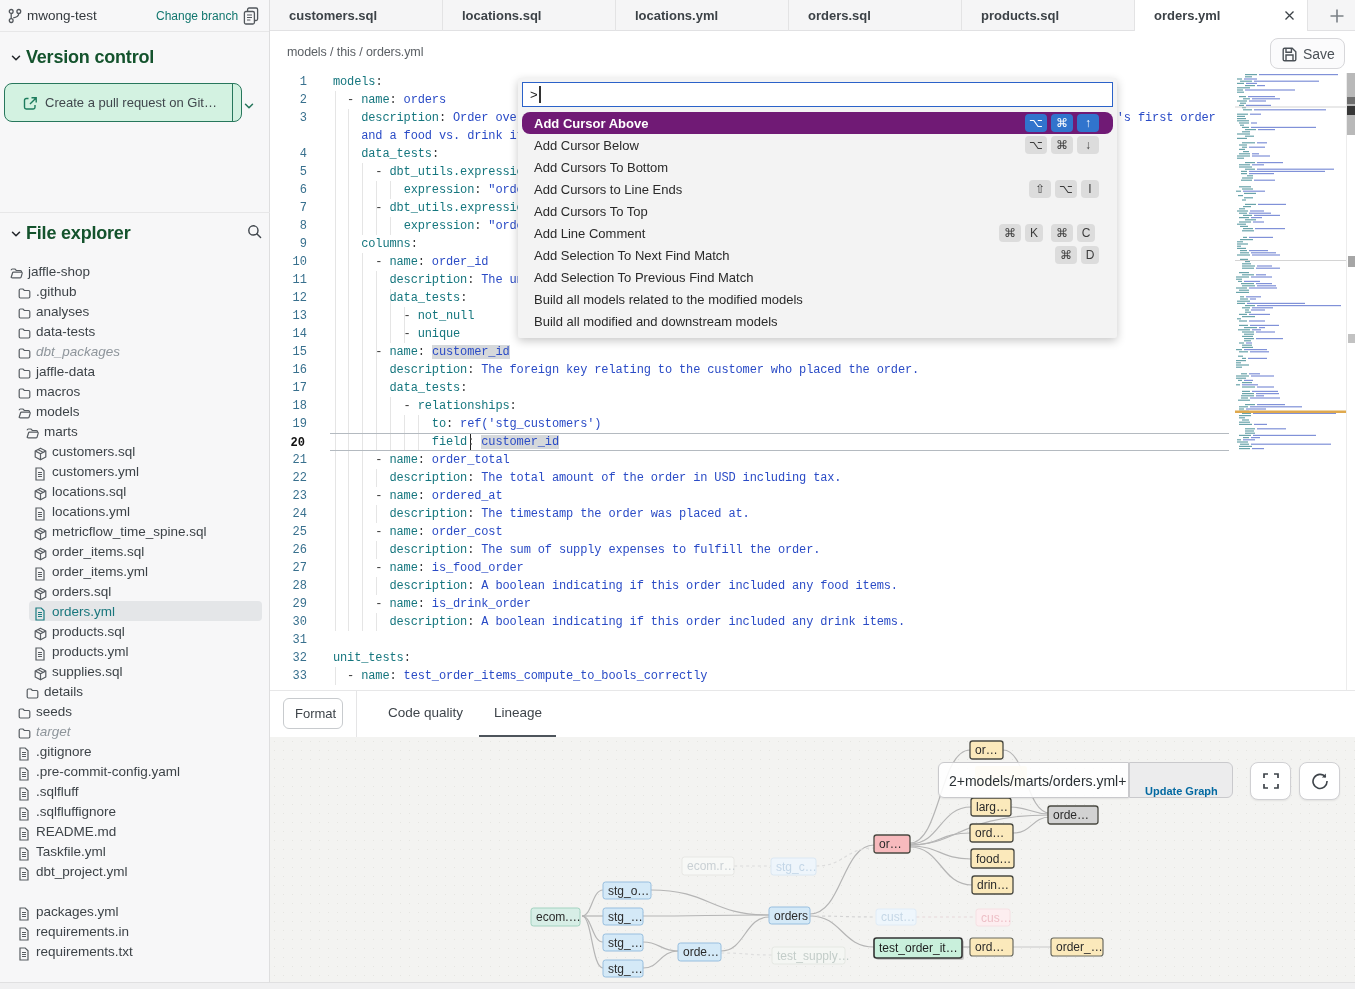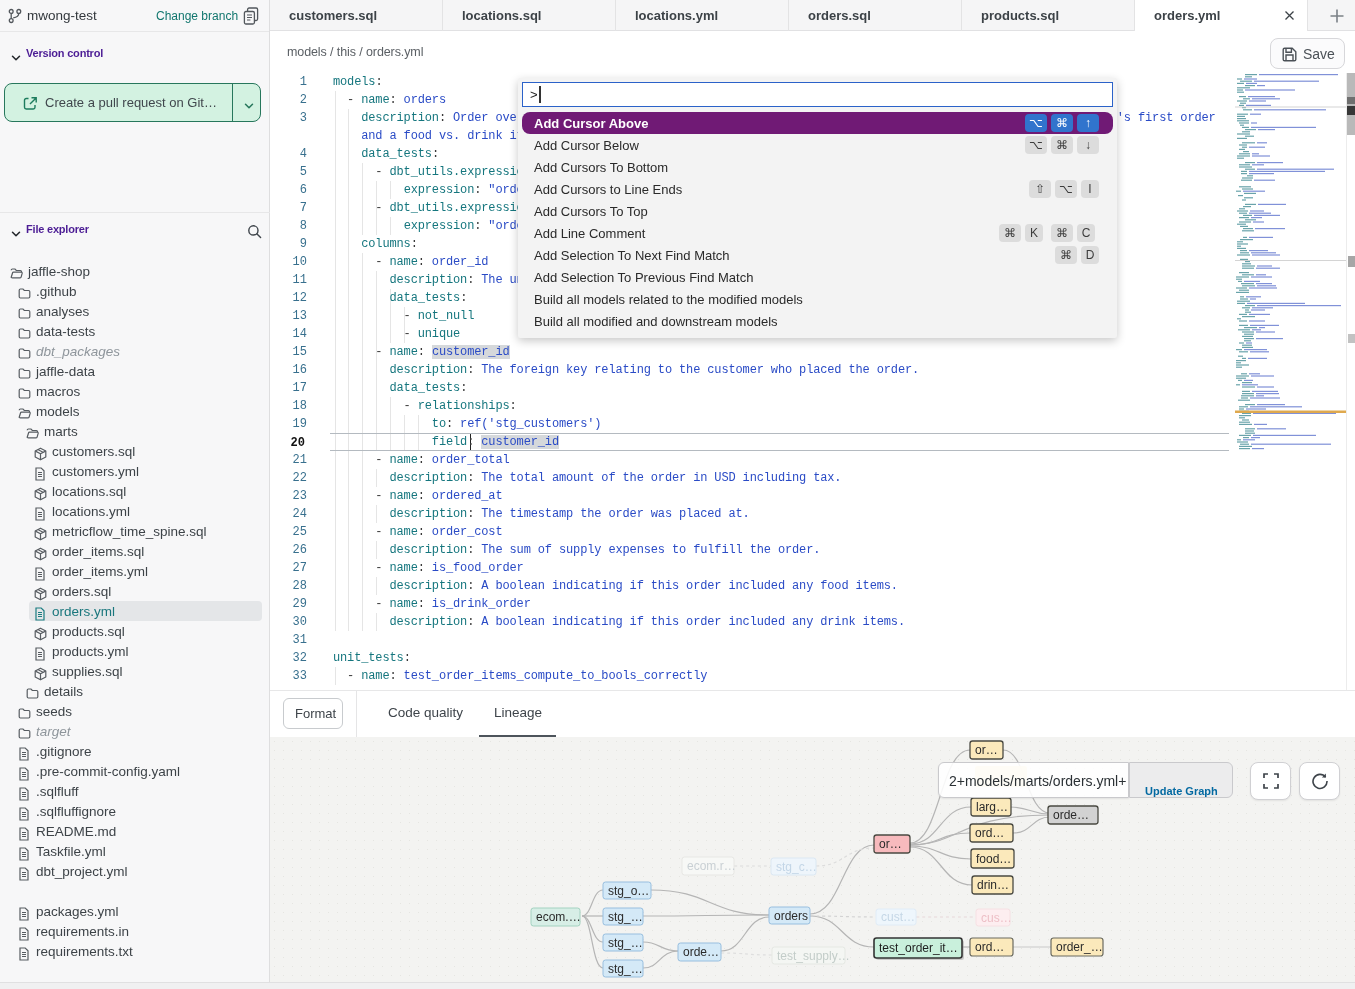--- a/index.html
+++ b/index.html
@@ -1,22 +1,22 @@
 <!DOCTYPE html>
 <html><head><meta charset="utf-8"><title>dbt</title><style>
 *{margin:0;padding:0;box-sizing:border-box}
 html,body{width:1355px;height:989px;overflow:hidden;font-family:"Liberation Sans",sans-serif;background:#fff;position:relative}
 .abs{position:absolute}
 
 #sidebar{position:absolute;left:0;top:0;width:270px;height:983px;background:#f7f7f8;border-right:1px solid #dededf}
 #sb-head{position:absolute;left:0;top:0;width:100%;height:32px;border-bottom:1px solid #e7e7e8}
 #sb-head .bn{position:absolute;left:27px;top:8px;font-size:13.5px;color:#33383d}
 #sb-head .cb{position:absolute;left:156px;top:9px;font-size:12px;color:#11766e}
-.vc-h{position:absolute;left:26px;font-size:11px;font-weight:700;color:#4c1d95;letter-spacing:-0.2px}
-.grn-btn{position:absolute;left:4px;top:83px;width:257px;height:39px;background:#d3f2e1;border:1px solid #27775c;border-radius:8px}
+.vc-h{position:absolute;left:26px;font-size:18px;font-weight:700;color:#14532d;letter-spacing:-0.2px}
+.grn-btn{position:absolute;left:4px;top:83px;width:238px;height:39px;background:#d3f2e1;border:1px solid #27775c;border-radius:8px}
 .grn-btn .t{position:absolute;left:40px;top:11px;font-size:13px;color:#40474d}
 .grn-btn .dv{position:absolute;left:227px;top:0;width:1px;height:37px;background:#27775c}
 
 .trow{position:absolute;height:20px;width:270px}
 .trow .lbl{position:absolute;top:3px;font-size:13.5px;color:#3d4348;white-space:nowrap}
 .trow.mut .lbl{color:#8e959b;font-style:italic}
 .trow.sel .hl{position:absolute;left:29px;top:0;width:233px;height:20px;background:#e4e6e8;border-radius:4px}
 .trow.sel .lbl{color:#19767c}
 .trow svg{position:absolute;top:3px}
 

